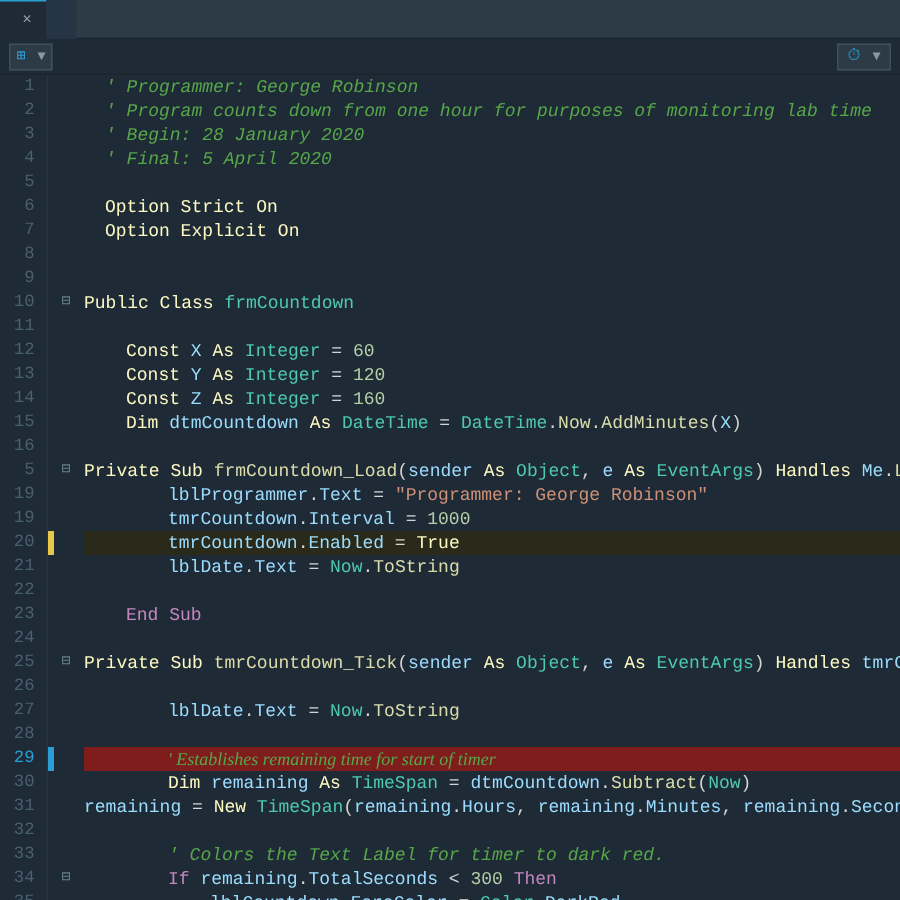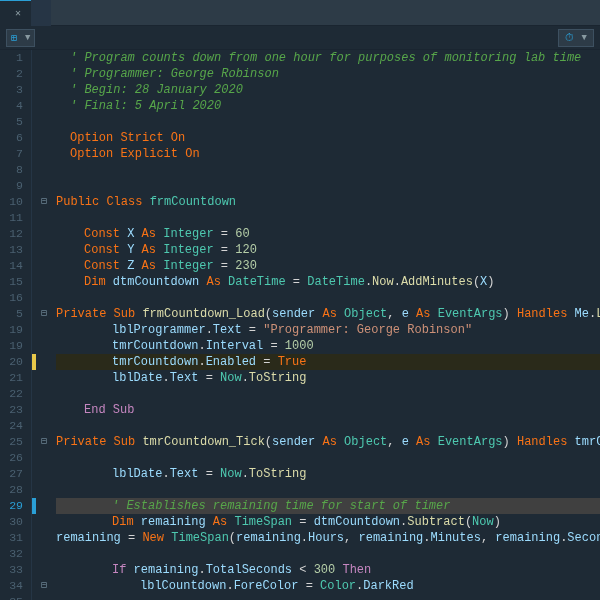--- a/index.html
+++ b/index.html
@@ -133,28 +133,29 @@
       background: #1e2a35;
     }
     .code-line {
       height: 16px;
       line-height: 16px;
       white-space: pre;
       display: flex;
       align-items: center;
     }
     .code-line.highlighted-line {
-      background: #404040;
+      background: #7f1d1d;
+      font-family: Liberation Serif, serif;
     }
     .code-line.yellow-highlight {
       background: #2a2a1a;
     }
 
     
-    .kw { color: #f97316; } 
+    .kw { color: #fef9c3; } 
     .kw2 { color: #c586c0; } 
     .cls { color: #4ec9b0; } 
     .fn { color: #dcdcaa; } 
     .str { color: #ce9178; } 
     .cmt { color: #57a64a; font-style: italic; } 
     .num { color: #b5cea8; text-align: center; } 
     .prop { color: #9cdcfe; } 
     .op { color: #d4d4d4; } 
     .type { color: #4ec9b0; }
     .indicator-bar {
@@ -306,48 +307,49 @@
       <span class="gutter-item"></span>
       <span class="gutter-item"></span>
       <span class="gutter-item"></span>
       <span class="gutter-item"></span>
       <span class="gutter-item"></span>
       <span class="gutter-item expand">⊟</span>
       <span class="gutter-item"></span>
     </div>
 
   <div class="code-lines" id="code-lines">
+      <div class="code-line"><span style="display: inline-block; width: 14px;"></span><span class="cmt">' Programmer: George Robinson</span></div>
       <div class="code-line"><span style="display: inline-block; width: 14px;"></span><span class="cmt">' Program counts down from one hour for purposes of monitoring lab time</span></div>
-      <div class="code-line"><span style="display: inline-block; width: 14px;"></span><span class="cmt">' Programmer: George Robinson</span></div>
       <div class="code-line"><span style="display: inline-block; width: 14px;"></span><span class="cmt">' Begin: 28 January 2020</span></div>
       <div class="code-line"><span style="display: inline-block; width: 14px;"></span><span class="cmt">' Final: 5 April 2020</span></div>
       <div class="code-line"></div>
       <div class="code-line"><span style="display: inline-block; width: 14px;"></span><span class="kw">Option Strict On</span></div>
       <div class="code-line"><span style="display: inline-block; width: 14px;"></span><span class="kw">Option Explicit On</span></div>
       <div class="code-line"></div>
       <div class="code-line"></div>
       <div class="code-line"><span class="kw">Public Class </span><span class="cls">frmCountdown</span></div>
       <div class="code-line"></div>
       <div class="code-line"><span style="display: inline-block; width: 28px;"></span><span class="kw">Const </span><span class="prop">X</span><span class="kw"> As </span><span class="type">Integer</span><span class="op"> = </span><span class="num">60</span></div>
       <div class="code-line"><span style="display: inline-block; width: 28px;"></span><span class="kw">Const </span><span class="prop">Y</span><span class="kw"> As </span><span class="type">Integer</span><span class="op"> = </span><span class="num">120</span></div>
-      <div class="code-line"><span style="display: inline-block; width: 28px;"></span><span class="kw">Const </span><span class="prop">Z</span><span class="kw"> As </span><span class="type">Integer</span><span class="op"> = </span><span class="num">230</span></div>
+      <div class="code-line"><span style="display: inline-block; width: 28px;"></span><span class="kw">Const </span><span class="prop">Z</span><span class="kw"> As </span><span class="type">Integer</span><span class="op"> = </span><span class="num">160</span></div>
       <div class="code-line"><span style="display: inline-block; width: 28px;"></span><span class="kw">Dim </span><span class="prop">dtmCountdown</span><span class="kw"> As </span><span class="type">DateTime</span><span class="op"> = </span><span class="cls">DateTime</span><span class="op">.</span><span class="fn">Now</span><span class="op">.</span><span class="fn">AddMinutes</span><span class="op">(</span><span class="prop">X</span><span class="op">)</span></div>
       <div class="code-line"></div>
       <div class="code-line"><span style="display: inline-block; width: 28px;"></span><span class="kw">Private Sub </span><span class="fn">frmCountdown_Load</span><span class="op">(</span><span class="prop">sender</span><span class="kw"> As </span><span class="type">Object</span><span class="op">, </span><span class="prop">e</span><span class="kw"> As </span><span class="type">EventArgs</span><span class="op">) </span><span class="kw">Handles </span><span class="prop">Me</span><span class="op">.</span><span class="fn">Load</span></div>
       <div class="code-line"><span style="display: inline-block; width: 56px;"></span><span class="prop">lblProgrammer</span><span class="op">.</span><span class="prop">Text</span><span class="op"> = </span><span class="str">"Programmer: George Robinson"</span></div>
       <div class="code-line"><span style="display: inline-block; width: 56px;"></span><span class="prop">tmrCountdown</span><span class="op">.</span><span class="prop">Interval</span><span class="op"> = </span><span class="num">1000</span></div>
       <div class="code-line yellow-highlight"><span style="display: inline-block; width: 56px;"></span><span class="prop">tmrCountdown</span><span class="op">.</span><span class="prop">Enabled</span><span class="op"> = </span><span class="kw">True</span></div>
       <div class="code-line"><span style="display: inline-block; width: 56px;"></span><span class="prop">lblDate</span><span class="op">.</span><span class="prop">Text</span><span class="op"> = </span><span class="cls">Now</span><span class="op">.</span><span class="fn">ToString</span></div>
       <div class="code-line"></div>
       <div class="code-line"><span style="display: inline-block; width: 28px;"></span><span class="kw2">End Sub</span></div>
       <div class="code-line"></div>
       <div class="code-line"><span style="display: inline-block; width: 28px;"></span><span class="kw">Private Sub </span><span class="fn">tmrCountdown_Tick</span><span class="op">(</span><span class="prop">sender</span><span class="kw"> As </span><span class="type">Object</span><span class="op">, </span><span class="prop">e</span><span class="kw"> As </span><span class="type">EventArgs</span><span class="op">) </span><span class="kw">Handles </span><span class="prop">tmrCountdown</span></div>
       <div class="code-line"></div>
       <div class="code-line"><span style="display: inline-block; width: 56px;"></span><span class="prop">lblDate</span><span class="op">.</span><span class="prop">Text</span><span class="op"> = </span><span class="cls">Now</span><span class="op">.</span><span class="fn">ToString</span></div>
       <div class="code-line"></div>
       <div class="code-line highlighted-line"><span style="display: inline-block; width: 56px;"></span><span class="cmt">' Establishes remaining time for start of timer</span></div>
       <div class="code-line"><span style="display: inline-block; width: 56px;"></span><span class="kw">Dim </span><span class="prop">remaining</span><span class="kw"> As </span><span class="type">TimeSpan</span><span class="op"> = </span><span class="prop">dtmCountdown</span><span class="op">.</span><span class="fn">Subtract</span><span class="op">(</span><span class="cls">Now</span><span class="op">)</span></div>
       <div class="code-line"><span style="display: inline-block; width: 56px;"></span><span class="prop">remaining</span><span class="op"> = </span><span class="kw">New </span><span class="type">TimeSpan</span><span class="op">(</span><span class="prop">remaining</span><span class="op">.</span><span class="prop">Hours</span><span class="op">, </span><span class="prop">remaining</span><span class="op">.</span><span class="prop">Minutes</span><span class="op">, </span><span class="prop">remaining</span><span class="op">.</span><span class="prop">Seconds</span></div>
       <div class="code-line"></div>
+      <div class="code-line"><span style="display: inline-block; width: 56px;"></span><span class="cmt">' Colors the Text Label for timer to dark red.</span></div>
       <div class="code-line"><span style="display: inline-block; width: 56px;"></span><span class="kw2">If </span><span class="prop">remaining</span><span class="op">.</span><span class="prop">TotalSeconds</span><span class="op"> &lt; </span><span class="num">300</span><span class="kw2"> Then</span></div>
       <div class="code-line"><span style="display: inline-block; width: 84px;"></span><span class="prop">lblCountdown</span><span class="op">.</span><span class="prop">ForeColor</span><span class="op"> = </span><span class="cls">Color</span><span class="op">.</span><span class="prop">DarkRed</span></div>
     </div>
 </div>
 
 </body></html>

